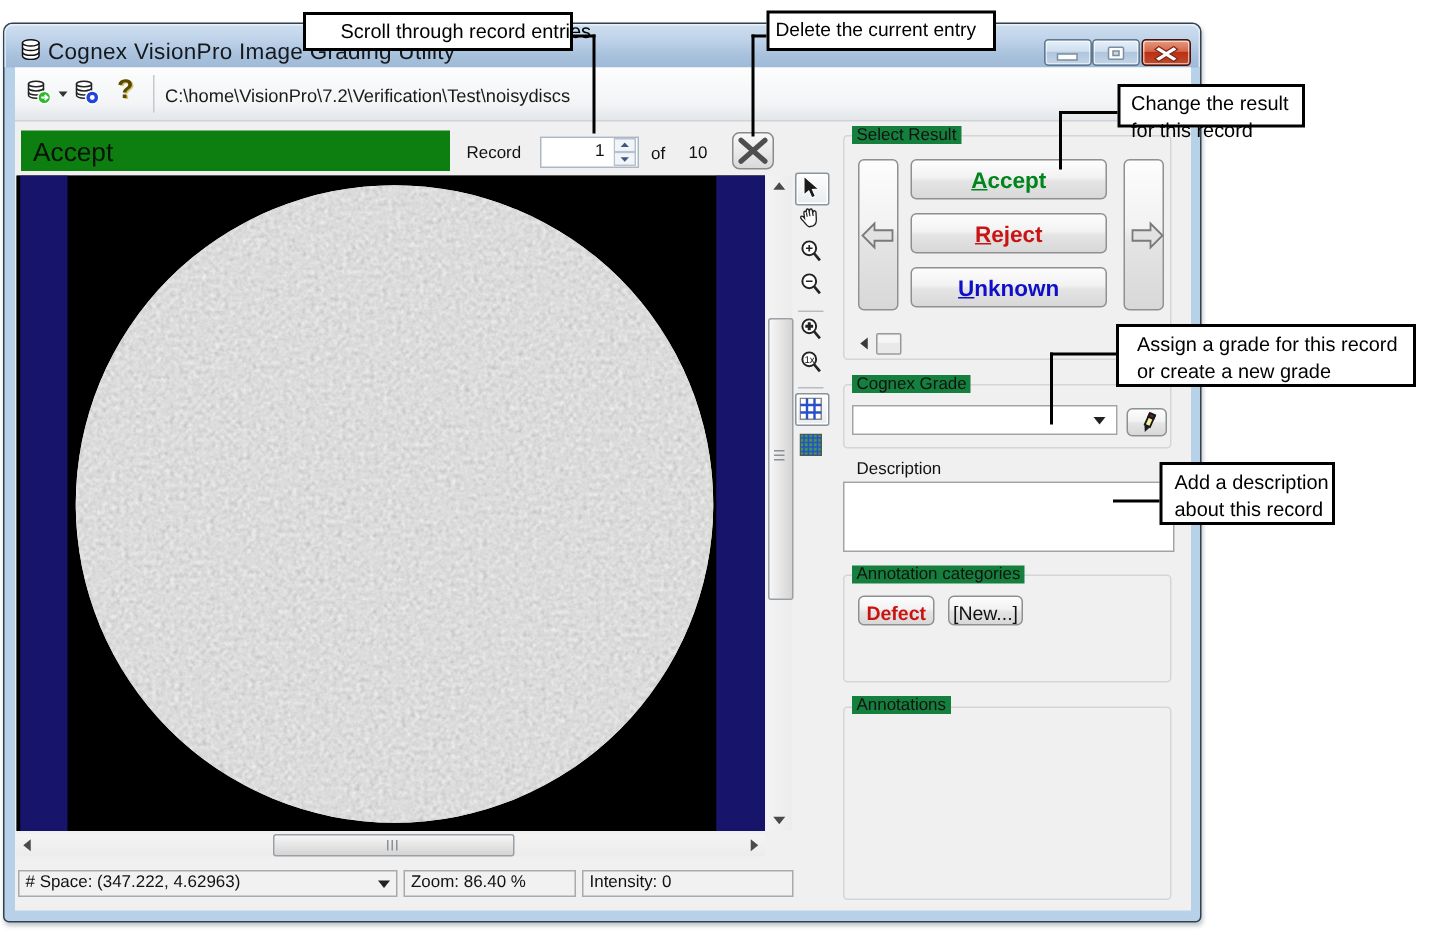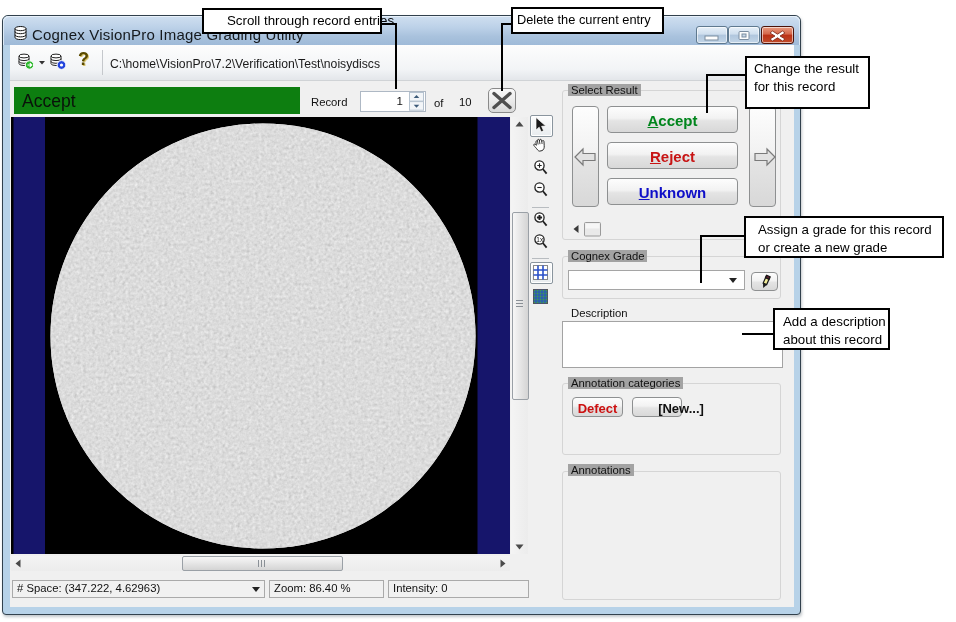--- a/index.html
+++ b/index.html
@@ -50,21 +50,21 @@
   box-shadow:inset 0 0 0 1px #fff;}
 .tsep{left:532px;width:17px;height:1px;background:#b8bcc0;}
 
 .stat{top:580px;height:16px;border:1px solid #aaa;background:#f1f1f1;font-size:11.3px;color:#111;}
 .stat span{position:absolute;left:4px;top:1px;white-space:nowrap;}
 #stat1{left:12px;width:251px;}
 #stat2{left:269px;width:113px;}
 #stat3{left:388px;width:139px;}
 
 .gb{border:1px solid #d5d5d5;border-radius:3px;}
-.gb-label{font-size:11.3px;color:#111;background:#a3a3a3;padding:0 3px;white-space:nowrap;}
+.gb-label{font-size:11.3px;color:#111;background:#15803d;padding:0 3px;white-space:nowrap;}
 
 .btn{border:1px solid #8e9091;border-radius:4px;box-sizing:border-box;
   background:linear-gradient(#fdfdfd,#f2f2f2 45%,#e4e4e4 55%,#d8d8d8);}
 .rbtn-label{position:absolute;width:100%;text-align:center;font-weight:bold;font-size:15px;}
 
 #combo{left:568px;top:270px;width:175px;height:18px;background:#fff;border:1px solid #a5a5a5;}
 
 #descbox{left:562px;top:321px;width:219px;height:45px;background:#fff;border:1px solid #a3a3a3;}
 
 .callout{background:#fff;border:2.5px solid #000;box-sizing:border-box;color:#000;
@@ -286,35 +286,35 @@
 
   <div class="abs lbl12" style="left:571px;top:307px;text-align:right;">Description</div>
   <div class="abs" id="descbox"></div>
 
   <div class="abs gb" style="left:562px;top:383px;width:217px;height:70px;"></div>
   <div class="abs gb-label" style="left:568px;top:377px;">Annotation categories</div>
   <div class="abs btn" style="left:572px;top:397px;width:51px;height:20px;">
       <div class="rbtn-label" style="top:3px;font-size:13px;color:#cc1111;">Defect</div>
     </div>
   <div class="abs btn" style="left:632px;top:397px;width:50px;height:20px;">
-      <div class="rbtn-label" style="top:3px;font-size:13px;font-weight:bold;color:#111;margin-left:24px;">[New...]</div>
+      <div class="rbtn-label" style="top:3px;font-size:13px;font-weight:normal;color:#111;">[New...]</div>
     </div>
 
   <div class="abs gb" style="left:562px;top:471px;width:217px;height:127px;"></div>
   <div class="abs gb-label" style="left:568px;top:464px;">Annotations</div>
 
   <div class="abs cline" style="left:382px;top:23px;width:15px;height:1.5px;"></div>
   <div class="abs cline" style="left:395px;top:23px;width:1.5px;height:66px;"></div>
   <div class="abs cline" style="left:501px;top:23px;width:11px;height:1.5px;"></div>
   <div class="abs cline" style="left:501px;top:23px;width:1.5px;height:68px;"></div>
   <div class="abs cline" style="left:706px;top:74px;width:40px;height:1.5px;"></div>
   <div class="abs cline" style="left:706px;top:74px;width:1.5px;height:39px;"></div>
   <div class="abs cline" style="left:700px;top:235px;width:45px;height:1.5px;"></div>
   <div class="abs cline" style="left:700px;top:235px;width:1.5px;height:48px;"></div>
   <div class="abs cline" style="left:742px;top:333px;width:32px;height:1.5px;"></div>
 
   <div class="abs callout" style="left:202px;top:8px;width:180px;height:26px;padding:0 0 0 23px;line-height:21px;">Scroll through record entries</div>
   <div class="abs callout" style="left:511px;top:7px;width:153px;height:27px;padding:0 0 0 4px;line-height:22px;font-size:12.8px;">Delete the current entry</div>
-  <div class="abs callout" style="left:745px;top:56px;width:125px;height:53px;padding:2px 0 12px 7px;">Change the result<br>for this record</div>
+  <div class="abs callout" style="left:745px;top:56px;width:125px;height:29px;padding:2px 0 12px 7px;">Change the result<br>for this record</div>
   <div class="abs callout" style="left:744px;top:216px;width:200px;height:42px;padding:3px 0 0 12px;">Assign a grade for this record<br>or create a new grade</div>
   <div class="abs callout" style="left:773px;top:308px;width:117px;height:42px;padding:3px 0 0 8px;">Add a description<br>about this record</div>
 
 </div>
 
 </body></html>

